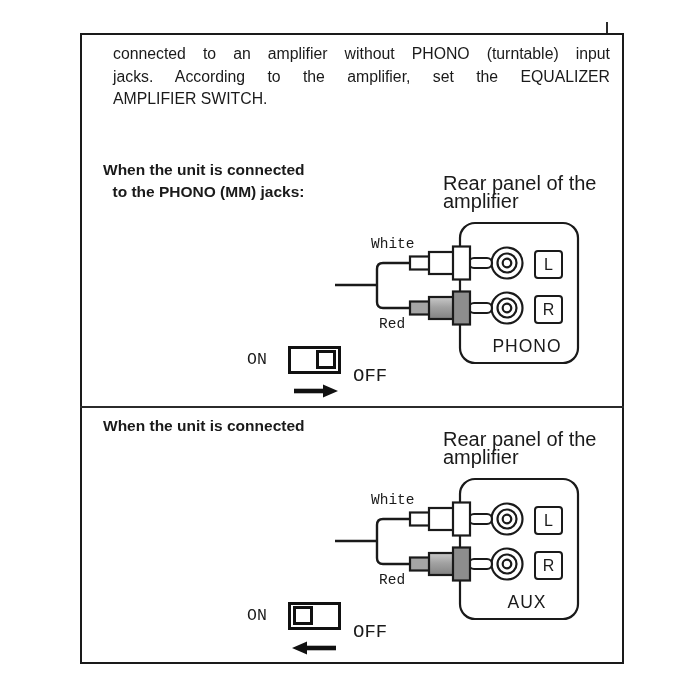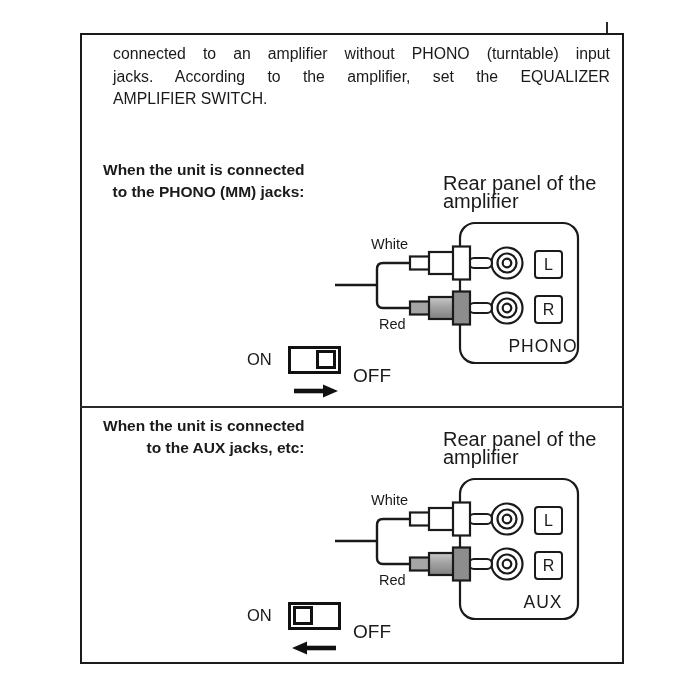--- a/index.html
+++ b/index.html
@@ -16,28 +16,28 @@
   
   .intro{left:113px;top:43px;width:497px;font-size:15.8px;line-height:22.6px;}
   .intro .ln{text-align:justify;}
   .intro .ln.just{text-align-last:justify;}
   
   .sec{left:0;top:0;width:700px;height:0;}
   .sec2{top:256px;}
   .heading{left:103px;top:159px;font-weight:bold;font-size:15.5px;line-height:21.5px;white-space:nowrap;text-align:right;}
   .caption{left:443px;top:174px;font-size:20px;line-height:18px;white-space:nowrap;}
   .diagram-svg{left:330px;top:215px;}
-  .lbl{white-space:nowrap;}
+  .lbl{white-space:nowrap;font-family:Liberation Mono, monospace;}
   .lbl-white{left:371px;top:236px;font-size:14.5px;}
   .lbl-red{left:379px;top:316px;font-size:14.5px;}
   .lr-box{left:534px;width:25px;height:25px;border:2px solid #1a1a1a;border-radius:4px;
           display:flex;align-items:center;justify-content:center;font-size:16px;background:#fff;}
   .lr-left{top:250px;}
   .lr-right{top:295px;}
-  .panel-name{left:460px;top:336px;width:134px;text-align:center;font-size:17.5px;letter-spacing:1px;padding-left:16px;}
+  .panel-name{left:460px;top:336px;width:134px;text-align:center;font-size:17.5px;letter-spacing:1px;}
   .lbl-on{left:247px;top:350px;font-size:16.5px;}
   .lbl-off{left:353px;top:365px;font-size:19px;}
   .switch{left:288px;top:346px;width:47px;height:22px;border:3px solid #111;background:#fff;}
   .knob{position:absolute;top:1px;width:14px;height:13px;border:3px solid #111;background:#fff;}
   .knob-right{right:2px;}
   .knob-left{left:2px;}
   .arrow-svg{left:291px;top:383px;}
   svg{display:block;}
 </style>
 </head>
@@ -123,21 +123,20 @@
 
   <svg class="abs arrow-svg" width="50" height="16" viewBox="0 0 50 16">
     <line x1="3" y1="8" x2="33" y2="8" stroke="#111" stroke-width="4.6"></line>
     <polygon points="32,1.5 47,8 32,14.5" fill="#111"></polygon>
   </svg>
 </div>
 
 <div class="abs sec sec2">
   <div class="abs heading">
     <div>When the unit is connected</div>
-    <div>to the AUX jacks, etc:</div>
   </div>
   <div class="abs caption">
     <div>Rear panel of the</div>
     <div>amplifier</div>
   </div>
 
   <svg class="abs diagram-svg" width="260" height="155" viewBox="0 0 260 155">
     <defs>
       <linearGradient id="gb2" x1="0" y1="0" x2="0" y2="1">
         <stop offset="0" stop-color="#c9c9c9"></stop>

